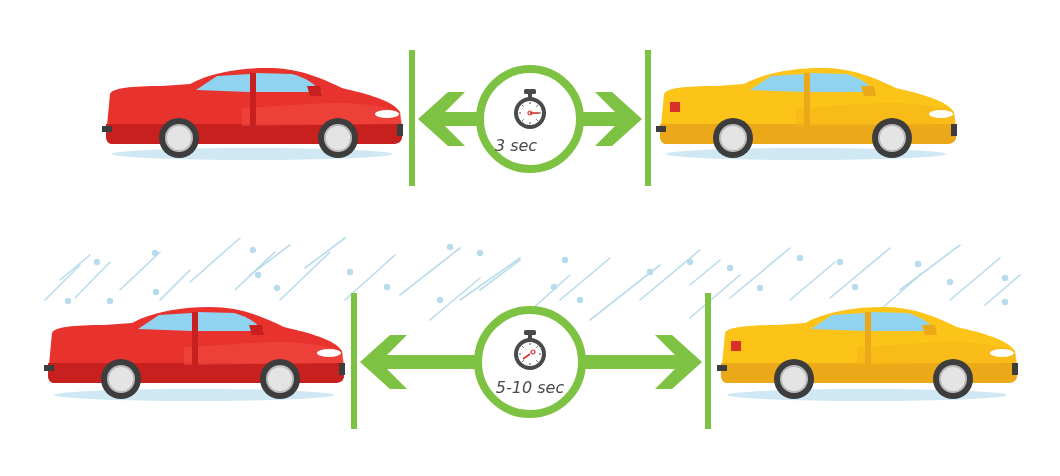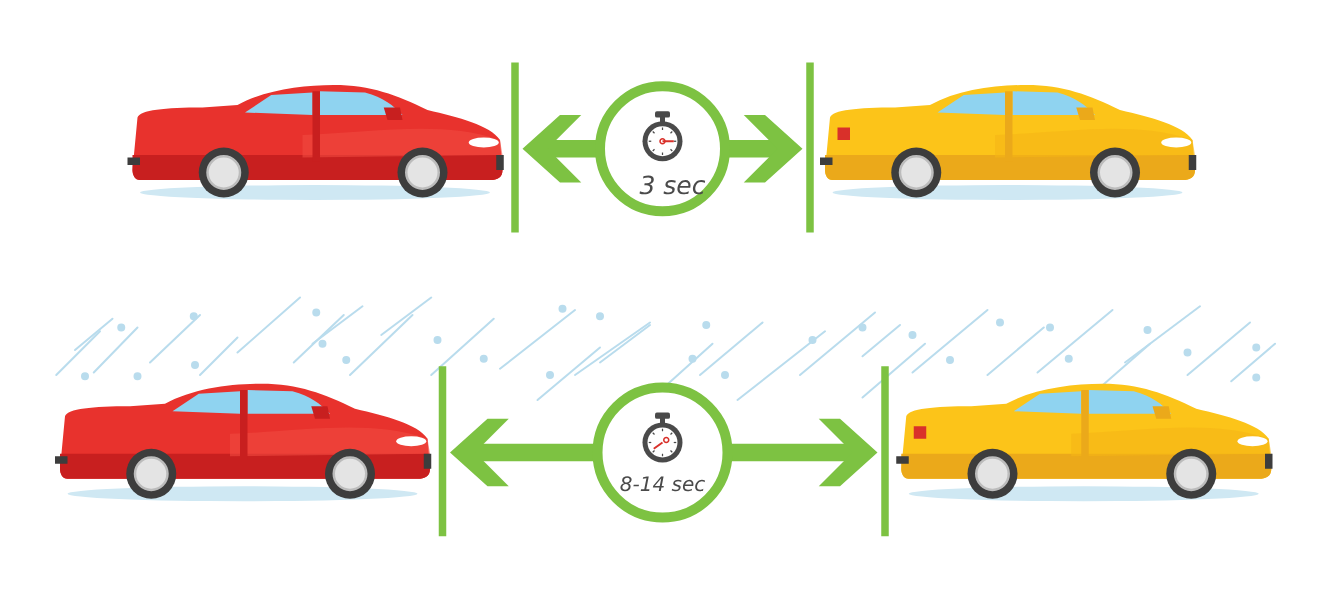--- a/index.html
+++ b/index.html
@@ -212,14 +212,14 @@
           <line x1="-7.8" y1="-7.8" x2="-6.4" y2="-6.4"></line>
             <line x1="7.8" y1="7.8" x2="6.4" y2="6.4"></line>
         </g>
         <line x1="0" y1="0" x2="-7" y2="5" stroke="#d9302a" stroke-width="1.6"></line>
         <circle cx="3" cy="-2" r="2" fill="none" stroke="#d9302a" stroke-width="1.2"></circle>
       </g>
     </g>
   </g>
 </svg>
 
-<div class="label" style="left:498px;top:136px;width:80px;font-size:20px;">3 sec</div>
-<div class="label" style="left:480px;top:378px;width:100px;font-size:16px;">8-14 sec</div>
+<div class="label" style="left:476px;top:136px;width:80px;font-size:16px;">3 sec</div>
+<div class="label" style="left:480px;top:378px;width:100px;font-size:16px;">5-10 sec</div>
 
 </body></html>

